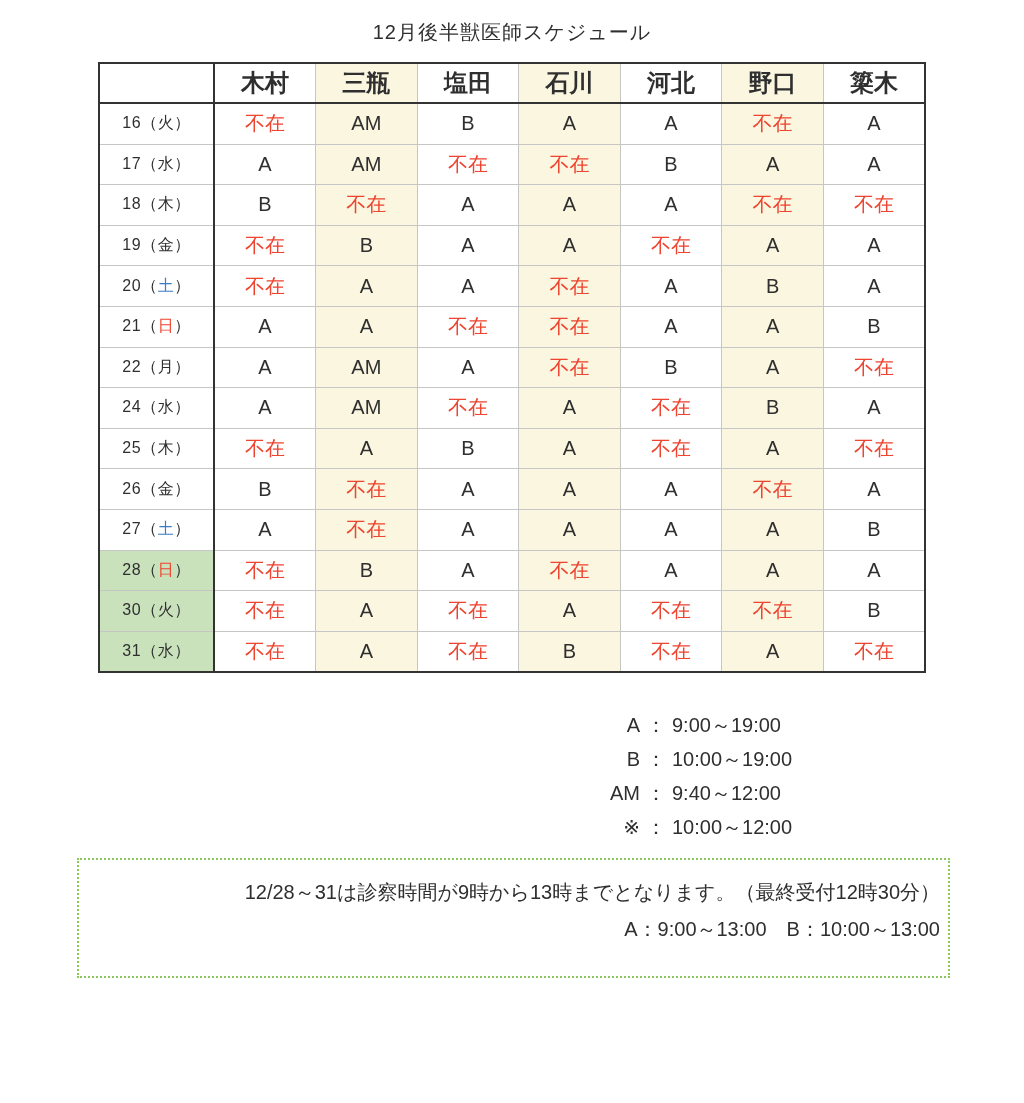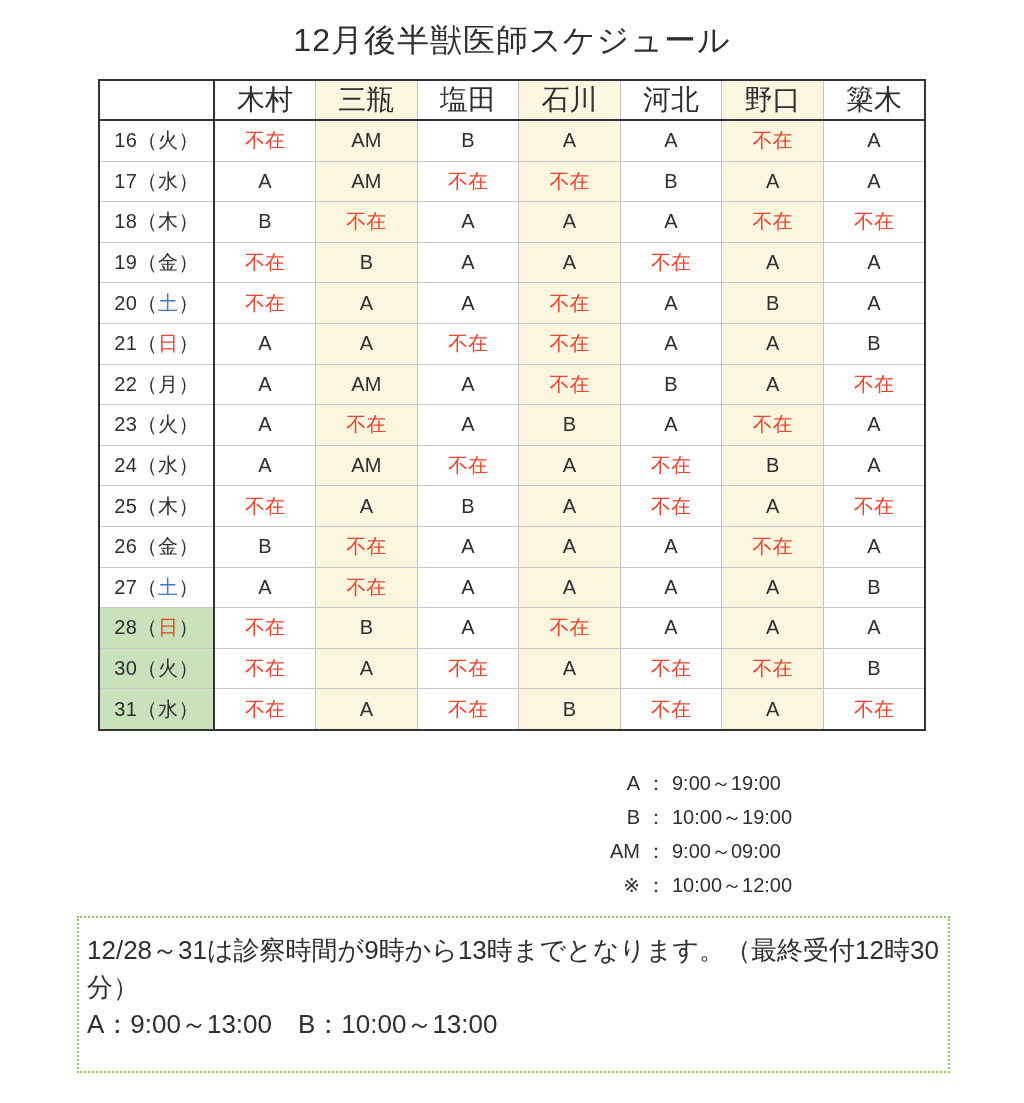--- a/index.html
+++ b/index.html
@@ -5,21 +5,21 @@
   html, body { margin: 0; padding: 0; background: #ffffff; }
   body {
     width: 1024px; height: 1103px; overflow: hidden;
     font-family: "Liberation Sans", "DejaVu Sans", sans-serif;
     color: #2f2f2f;
     -webkit-font-smoothing: antialiased;
   }
   .title {
     margin: 19px 0 0 0;
     text-align: center;
-    font-size: 32px;
+    font-size: 20px;
     font-weight: 400;
     letter-spacing: 1px;
   }
   table.schedule {
     border-collapse: collapse;
     table-layout: fixed;
     margin: 16px 0 0 98px;
     width: 828px;
     border: 2px solid var(--dark);
     background: #ffffff;
@@ -28,32 +28,32 @@
   table.schedule th, table.schedule td {
     border: 1px solid var(--grid);
     text-align: center;
     vertical-align: middle;
     padding: 0;
     white-space: nowrap;
     overflow: hidden;
   }
   table.schedule thead th {
     height: 38px;
-    font-weight: 400;
-    font-size: 28px;
+    font-weight: 700;
+    font-size: 24px;
     border-bottom: 2px solid var(--dark);
   }
   table.schedule tbody td {
     height: 39.6px;
     font-size: 20px;
   }
   table.schedule td.date, table.schedule th.corner {
     border-right: 2px solid var(--dark);
   }
-  table.schedule td.date { font-size: 20px; letter-spacing: 0.5px; }
+  table.schedule td.date { font-size: 16px; letter-spacing: 0.5px; }
   .hl-yellow { background: var(--yellow); }
   .hl-green  { background: var(--green); }
   .absent    { color: var(--red); }
   .wd-red    { color: var(--red); }
   .wd-blue   { color: var(--blue); }
   .legend {
     margin: 35px 0 0 598px;
     font-size: 20px;
   }
   .legend-row { display: flex; align-items: baseline; line-height: 34px; height: 34px; }
@@ -62,22 +62,22 @@
   .legend-time  { text-align: left; }
   .notice {
     box-sizing: border-box;
     margin: 14px 0 0 77px;
     width: 873px;
     border: 2px dotted var(--noticeborder);
     padding: 14px 8px 28px 8px;
     background: #ffffff;
   }
   .notice-line {
-    text-align: left;
-    font-size: 26px;
+    text-align: right;
+    font-size: 20px;
     line-height: 37px;
   }
 </style>
 </head>
 <body>
 
 <div class="title">12月後半獣医師スケジュール</div>
 
 <table class="schedule">
   <colgroup>
@@ -167,30 +167,20 @@
         <td class="date"><span>22（</span><span>月</span><span>）</span></td>
         <td>A</td>
         <td class="hl-yellow">AM</td>
         <td>A</td>
         <td class="hl-yellow absent">不在</td>
         <td>B</td>
         <td class="hl-yellow">A</td>
         <td class="absent">不在</td>
       </tr>
       <tr>
-        <td class="date"><span>23（</span><span>火</span><span>）</span></td>
-        <td>A</td>
-        <td class="hl-yellow absent">不在</td>
-        <td>A</td>
-        <td class="hl-yellow">B</td>
-        <td>A</td>
-        <td class="hl-yellow absent">不在</td>
-        <td>A</td>
-      </tr>
-      <tr>
         <td class="date"><span>24（</span><span>水</span><span>）</span></td>
         <td>A</td>
         <td class="hl-yellow">AM</td>
         <td class="absent">不在</td>
         <td class="hl-yellow">A</td>
         <td class="absent">不在</td>
         <td class="hl-yellow">B</td>
         <td>A</td>
       </tr>
       <tr>
@@ -263,21 +253,21 @@
       <span class="legend-time">9:00～19:00</span>
     </div>
     <div class="legend-row">
       <span class="legend-label">B</span>
       <span class="legend-colon">：</span>
       <span class="legend-time">10:00～19:00</span>
     </div>
     <div class="legend-row">
       <span class="legend-label">AM</span>
       <span class="legend-colon">：</span>
-      <span class="legend-time">9:00～09:00</span>
+      <span class="legend-time">9:40～12:00</span>
     </div>
     <div class="legend-row">
       <span class="legend-label">※</span>
       <span class="legend-colon">：</span>
       <span class="legend-time">10:00～12:00</span>
     </div>
   </div>
 
 <div class="notice">
     <div class="notice-line">12/28～31は診察時間が9時から13時までとなります。（最終受付12時30分）</div>

